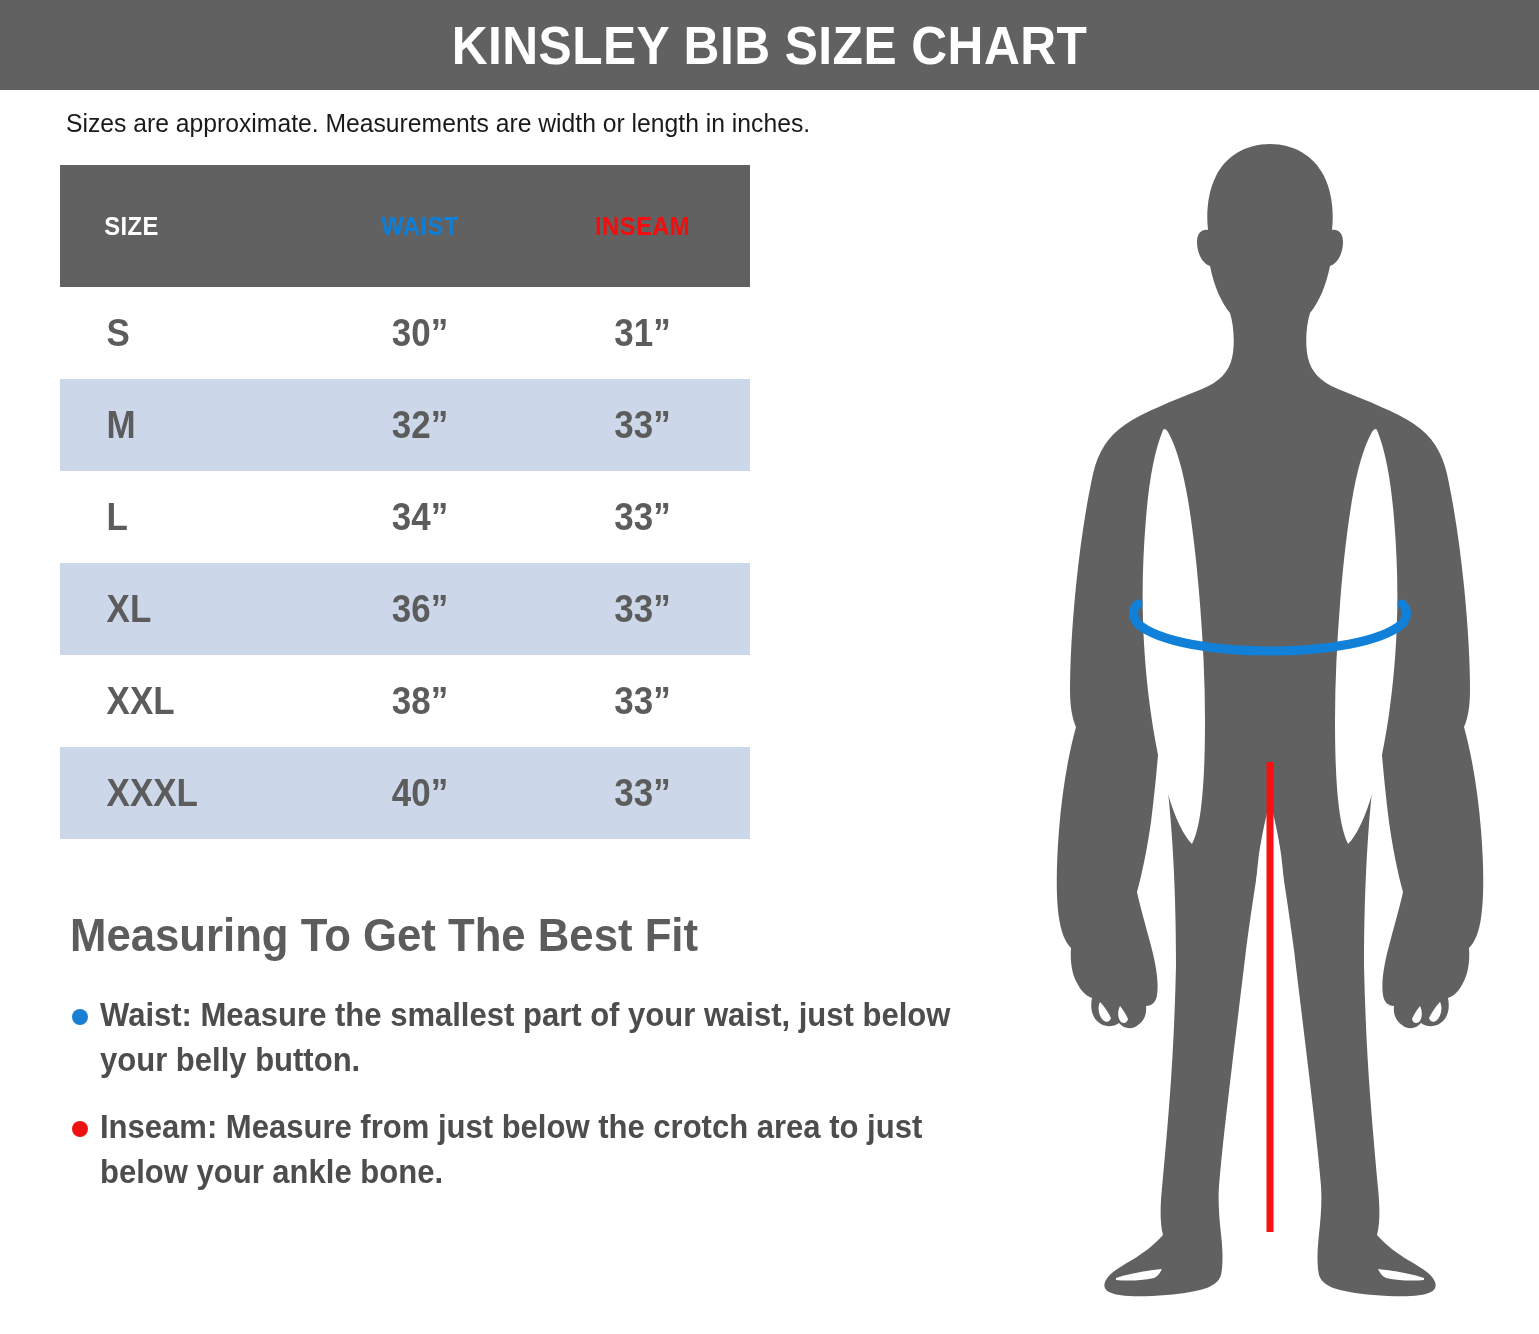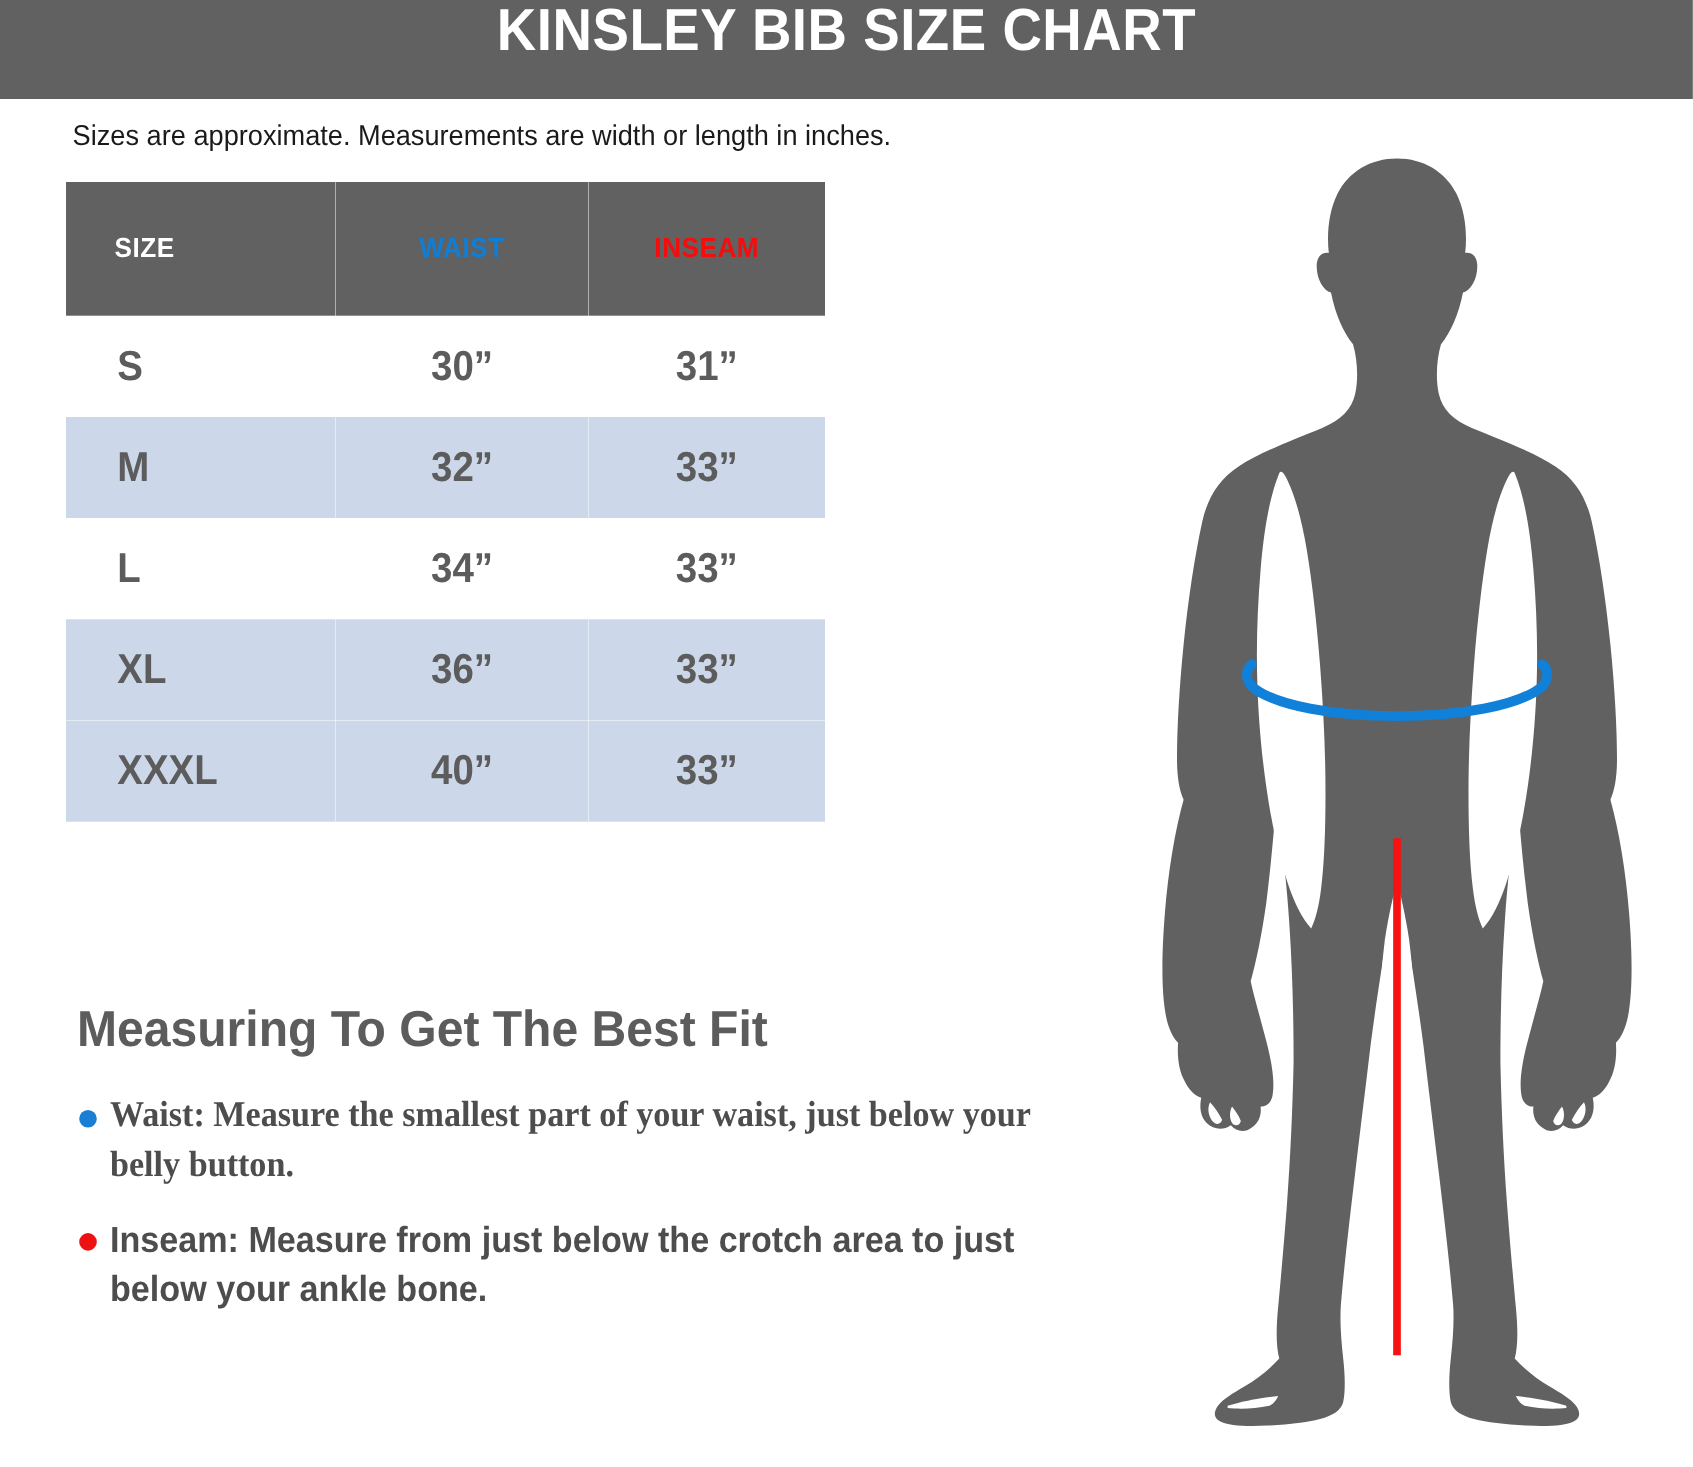--- a/index.html
+++ b/index.html
@@ -18,21 +18,21 @@
 
   
   #header-bar {
     position: absolute;
     left: 0;
     top: 0;
     width: 1539px;
     height: 90px;
     background: #616161;
     display: flex;
-    align-items: flex-start;
+    align-items: center;
     justify-content: center;
   }
   #header-title {
     color: #ffffff;
     font-size: 54px;
     font-weight: bold;
     letter-spacing: 0.5px;
     transform: scaleX(0.92);
     transform-origin: center;
     white-space: nowrap;
@@ -116,21 +116,21 @@
     transform-origin: left center;
     white-space: nowrap;
   }
   .tip-row {
     position: absolute;
     left: 72px;
     width: 980px;
     display: flex;
     align-items: flex-start;
   }
-  #tip-waist  { top: 992px; font-family: Liberation Serif, serif; }
+  #tip-waist  { top: 992px; }
   #tip-inseam { top: 1104px; }
 
   .tip-bullet {
     width: 16px;
     height: 16px;
     border-radius: 50%;
     flex: 0 0 auto;
     margin-top: 17px;
     margin-right: 12px;
   }
@@ -191,20 +191,25 @@
       <td class="td-inseam">33”</td>
     </tr>
     <tr>
       <td class="td-size">L</td>
       <td class="td-waist">34”</td>
       <td class="td-inseam">33”</td>
     </tr>
     <tr class="alt">
       <td class="td-size">XL</td>
       <td class="td-waist">36”</td>
+      <td class="td-inseam">33”</td>
+    </tr>
+    <tr>
+      <td class="td-size">XXL</td>
+      <td class="td-waist">38”</td>
       <td class="td-inseam">33”</td>
     </tr>
     <tr class="alt">
       <td class="td-size">XXXL</td>
       <td class="td-waist">40”</td>
       <td class="td-inseam">33”</td>
     </tr>
   </tbody>
 </table>
 

